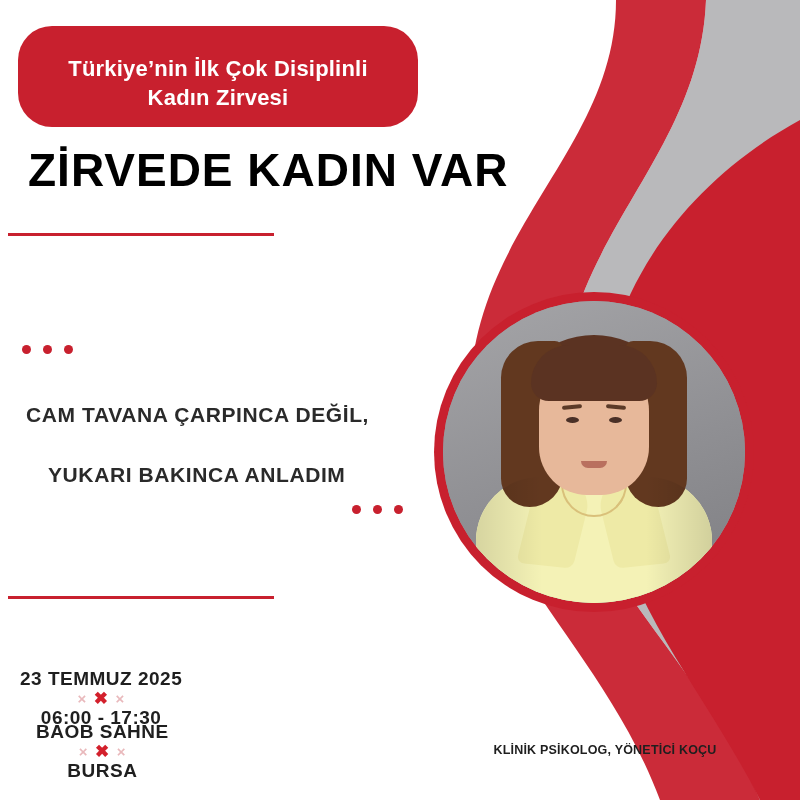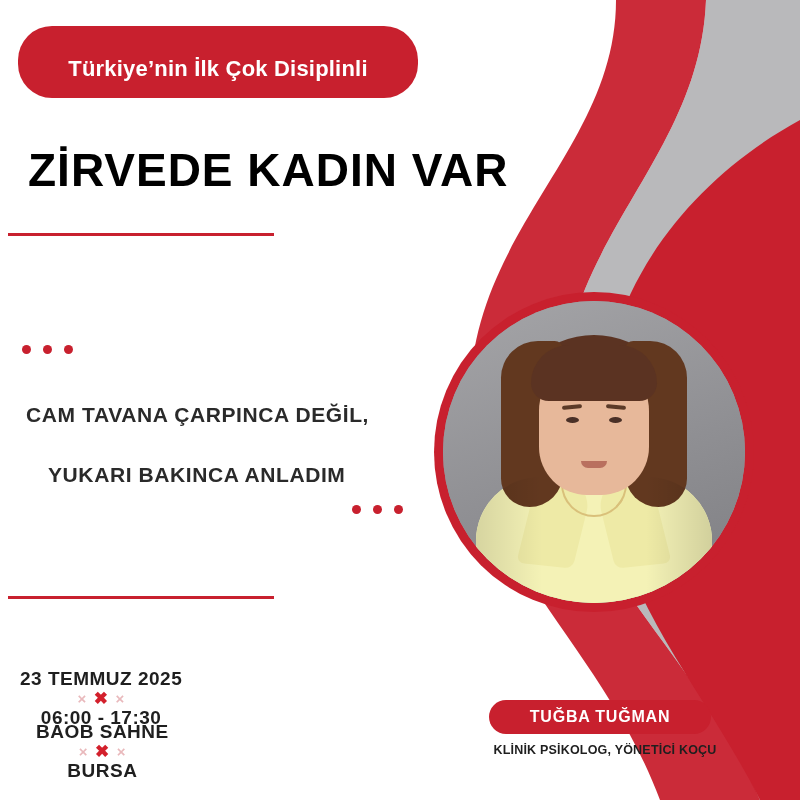--- a/index.html
+++ b/index.html
@@ -316,20 +316,21 @@
   <svg class="swoosh-layer" width="800" height="800" viewBox="0 0 800 800" aria-hidden="true">
     <path d="M800,0 L800,300 C700,330 628,402 604,520 C580,636 520,712 412,800 L800,800 L800,0 Z" fill="#ffffff"></path>
     <path d="M616,0 C616,150 470,230 470,400 C470,560 600,640 660,800 L760,800 C690,640 560,560 560,410 C560,240 700,160 706,0 Z" fill="#c8202e" opacity="0.95"></path>
     <path d="M706,0 C700,160 560,240 560,410 C560,560 690,640 760,800 L800,800 L800,0 Z" fill="#7f7f83" opacity="0.55"></path>
     <path d="M800,120 C690,180 600,290 600,430 C600,580 700,680 760,800 L800,800 L800,120 Z" fill="#c8202e"></path>
     <path d="M448,800 C520,700 556,640 580,548 C602,460 648,400 730,362 L800,346 L800,800 Z" fill="#ffffff" opacity="0.0"></path>
   </svg>
 
   <div class="badge">
     <span class="line">Türkiye’nin İlk Çok Disiplinli</span>
+    <span class="line">Kadın Zirvesi</span>
   </div>
 
   <div class="headline">ZİRVEDE KADIN VAR</div>
   <div class="headline-rule"></div>
 
   <div class="dots dots-top">
     <span></span>
       <span></span>
       <span></span>
   </div>
@@ -378,20 +379,17 @@
     <div class="ph-face"></div>
     <div class="ph-fringe"></div>
     <div class="ph-brow-l"></div>
     <div class="ph-brow-r"></div>
     <div class="ph-eye-l"></div>
     <div class="ph-eye-r"></div>
     <div class="ph-mouth"></div>
     <div class="ph-body-shadow"></div>
   </div>
 
-  <div class="name-pill">
-    <span>TUĞBA TUĞMAN</span>
-  </div>
   <div class="name-sub">
     <span class="line">KLİNİK PSİKOLOG, YÖNETİCİ KOÇU</span>
   </div>
 
 </div>
 
 </body></html>

